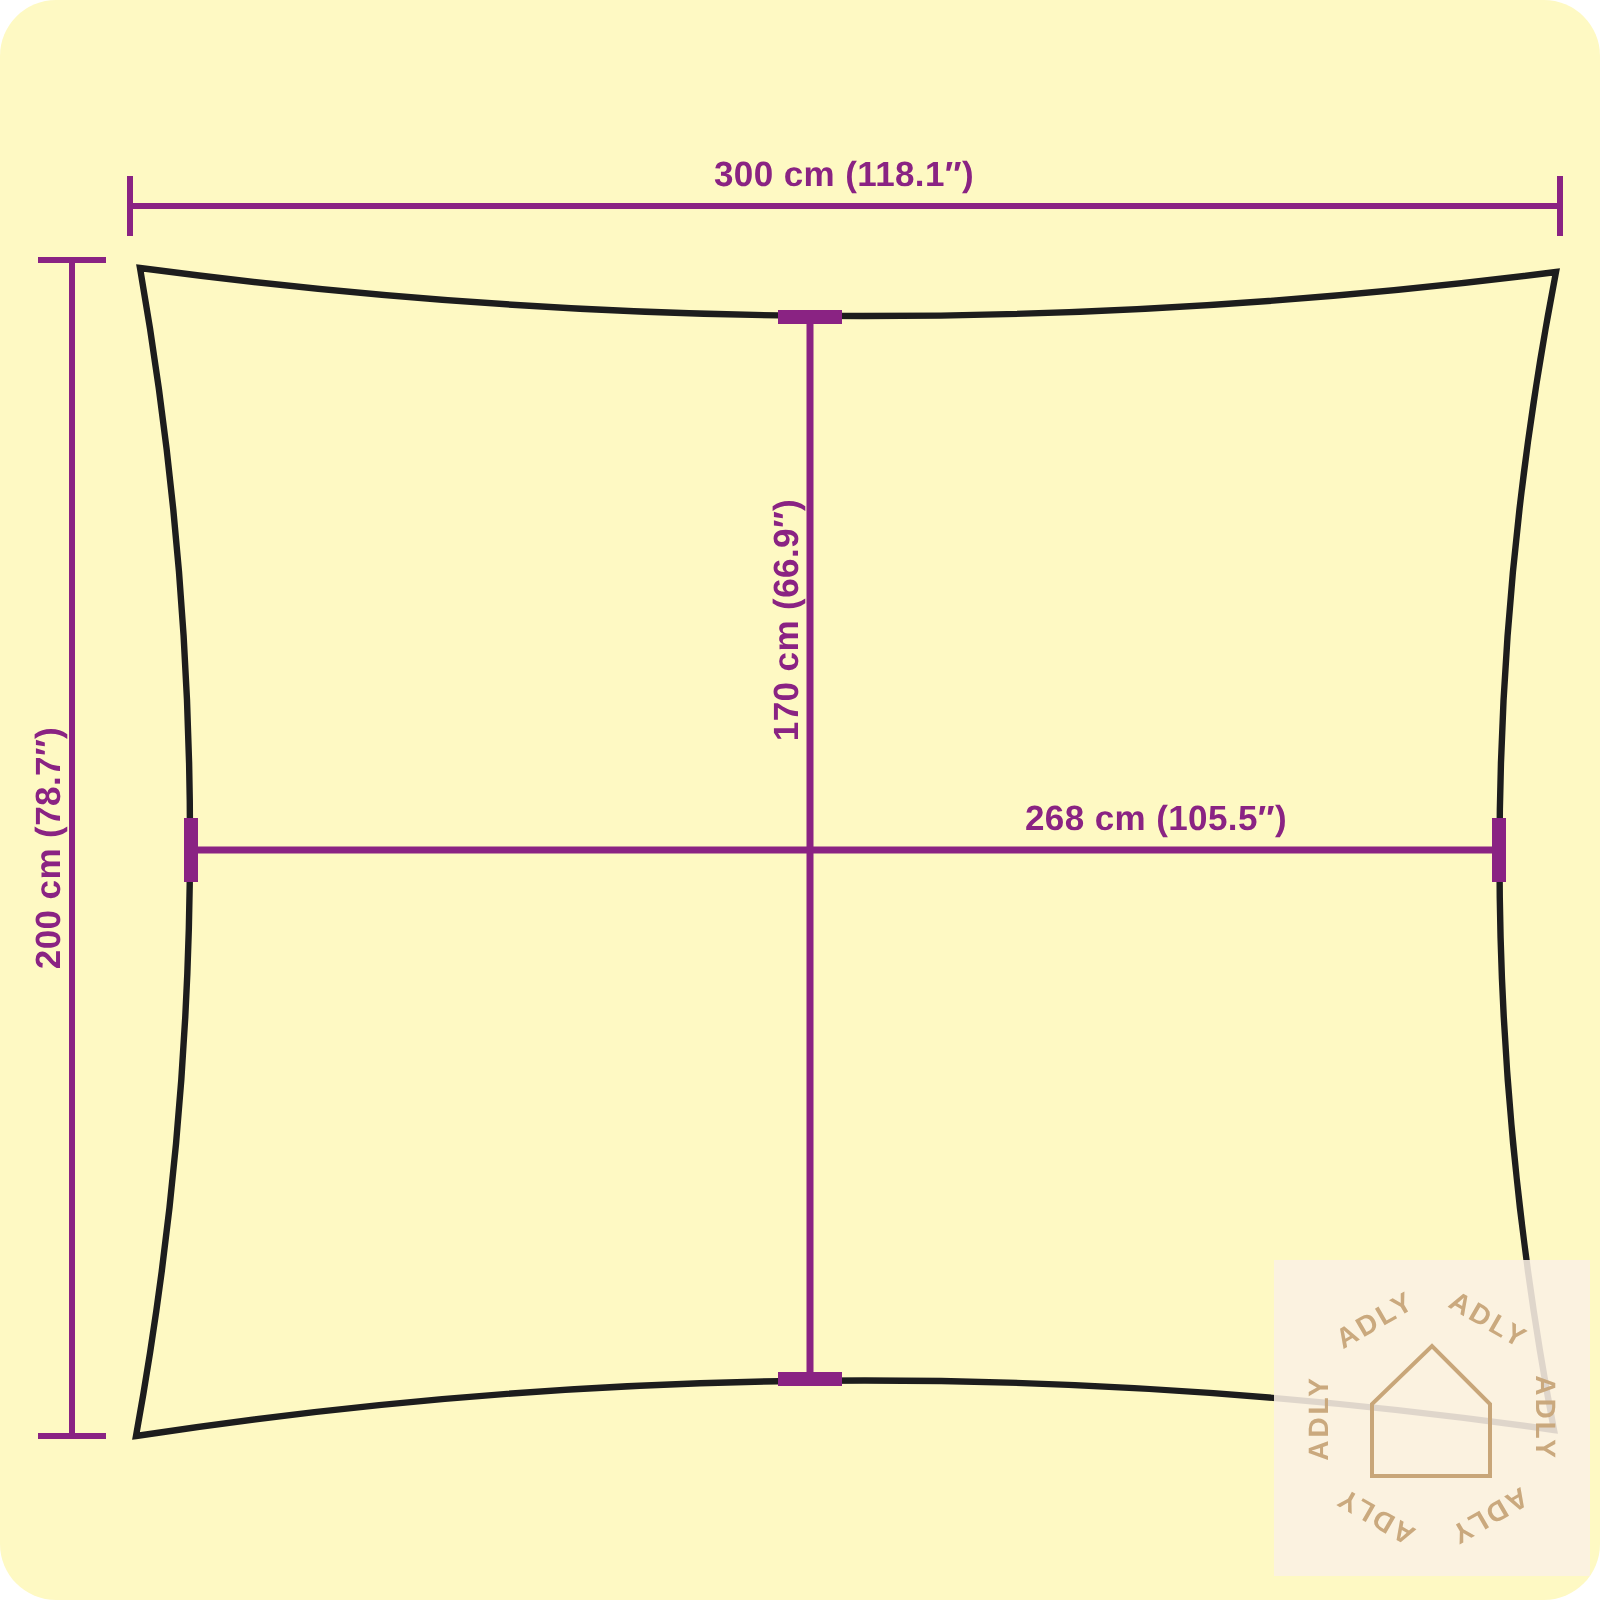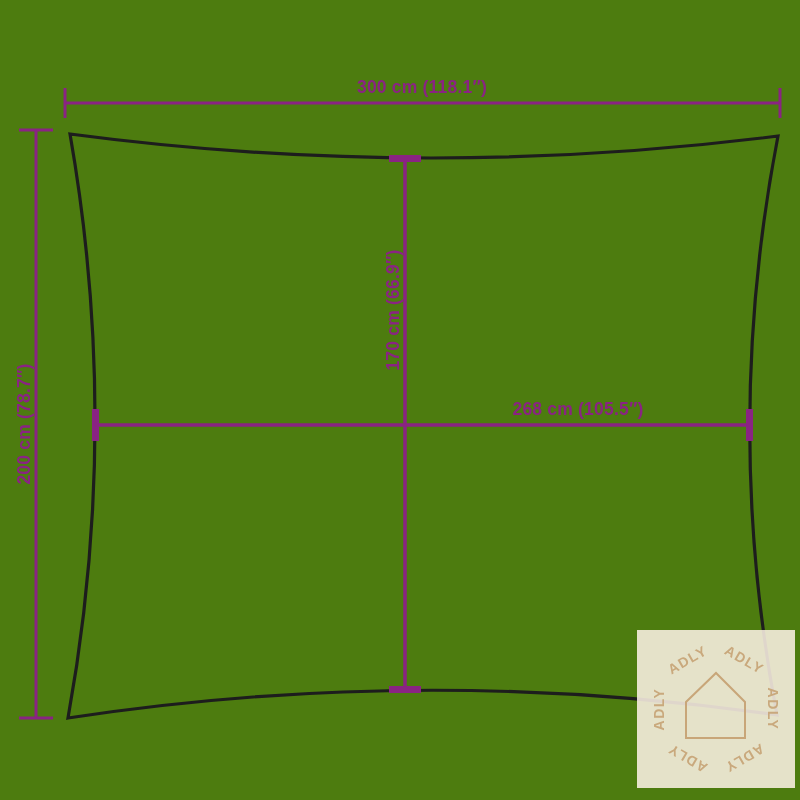--- a/index.html
+++ b/index.html
@@ -4,23 +4,24 @@
 <style>
   html, body {
     margin: 0;
     padding: 0;
     background: #ffffff;
   }
   .canvas {
     position: relative;
     width: 800px;
     height: 800px;
-    background: #4d7c0f;
+    background: #fef9c3;
     overflow: hidden;
     font-family: "Liberation Sans", sans-serif;
+    border-radius: 28px;
   }
   svg { display: block; }
   .dim-label {
     font-family: "Liberation Sans", sans-serif;
     font-weight: 700;
     font-size: 17.5px;
     fill: #8a2383;
     letter-spacing: 0.2px;
   }
   .wm-label {

